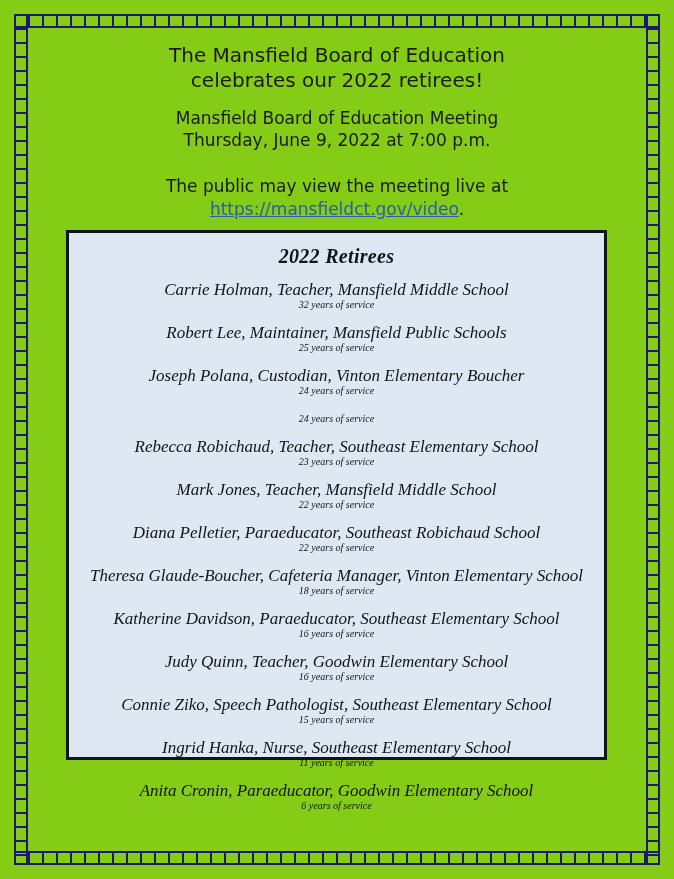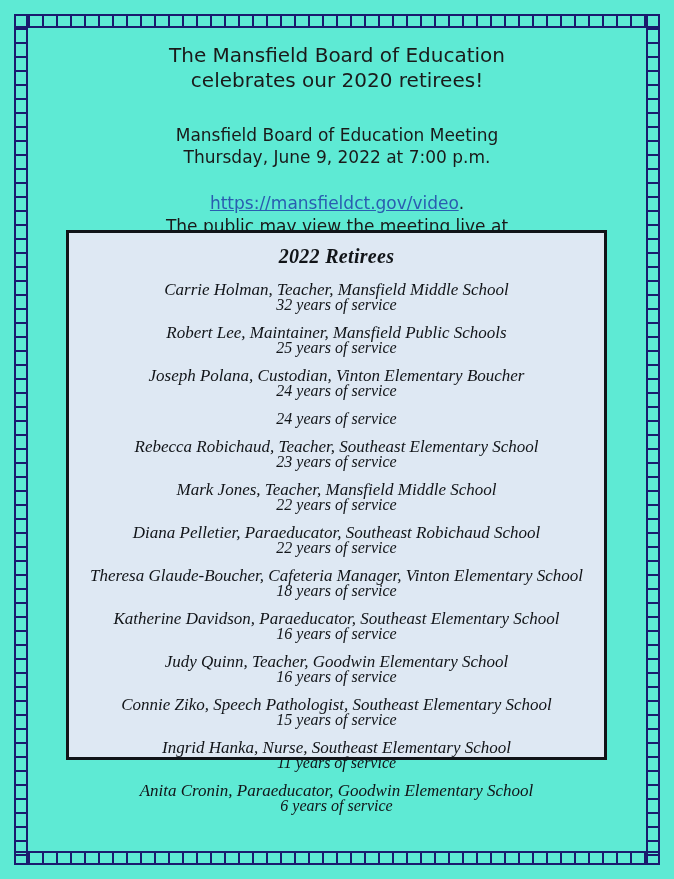--- a/index.html
+++ b/index.html
@@ -12,21 +12,21 @@
     height: 879px;
     background: #ffffff;
     font-family: "DejaVu Sans", sans-serif;
     overflow: hidden;
   }
 
   .page {
     position: relative;
     width: 674px;
     height: 879px;
-    background: #5eead4;
+    background: #84cc16;
   }
 
   
   .deco-border {
     position: absolute;
     left: 14px;
     top: 14px;
     width: 646px;
     height: 851px;
     box-sizing: border-box;
@@ -79,21 +79,21 @@
     color: #1a1a1a;
     margin-top: 9px;
     font-weight: normal;
   }
 
   .meeting-block {
     text-align: center;
     font-size: 17px;
     line-height: 22px;
     color: #1a1a1a;
-    margin-top: 31px;
+    margin-top: 14px;
   }
 
   .view-block {
     text-align: center;
     font-size: 17px;
     line-height: 23px;
     color: #1a1a1a;
     margin-top: 24px;
   }
   .view-link {
@@ -136,51 +136,51 @@
     margin-bottom: 13px;
   }
   .retiree-name {
     display: block;
     font-size: 17px;
     line-height: 15px;
     white-space: nowrap;
   }
   .retiree-years {
     display: block;
-    font-size: 16px;
+    font-size: 10px;
     line-height: 15px;
   }
 </style>
 </head>
 <body>
 
 <div class="page">
 
   <div class="deco-border">
     <div class="deco-side deco-top"></div>
     <div class="deco-side deco-bottom"></div>
     <div class="deco-side deco-left"></div>
     <div class="deco-side deco-right"></div>
   </div>
 
   <div class="content">
 
     <div class="headline">
       <div>The Mansfield Board of Education</div>
-      <div>celebrates our 2020 retirees!</div>
+      <div>celebrates our 2022 retirees!</div>
     </div>
 
     <div class="meeting-block">
       <div>Mansfield Board of Education Meeting</div>
       <div>Thursday, June 9, 2022 at 7:00 p.m.</div>
     </div>
 
     <div class="view-block">
+      <div>The public may view the meeting live at</div>
       <div><a class="view-link" href="#">https://mansfieldct.gov/video</a><span class="period">.</span></div>
-      <div>The public may view the meeting live at</div>
     </div>
 
     <div class="retirees-panel">
       <div class="panel-heading">2022 Retirees</div>
       <div class="retiree-list" id="retirees-list">
           <div class="retiree-entry">
             <span class="retiree-name">Carrie Holman, Teacher, Mansfield Middle School</span>
             <span class="retiree-years">32 years of service</span>
           </div>
           <div class="retiree-entry">

